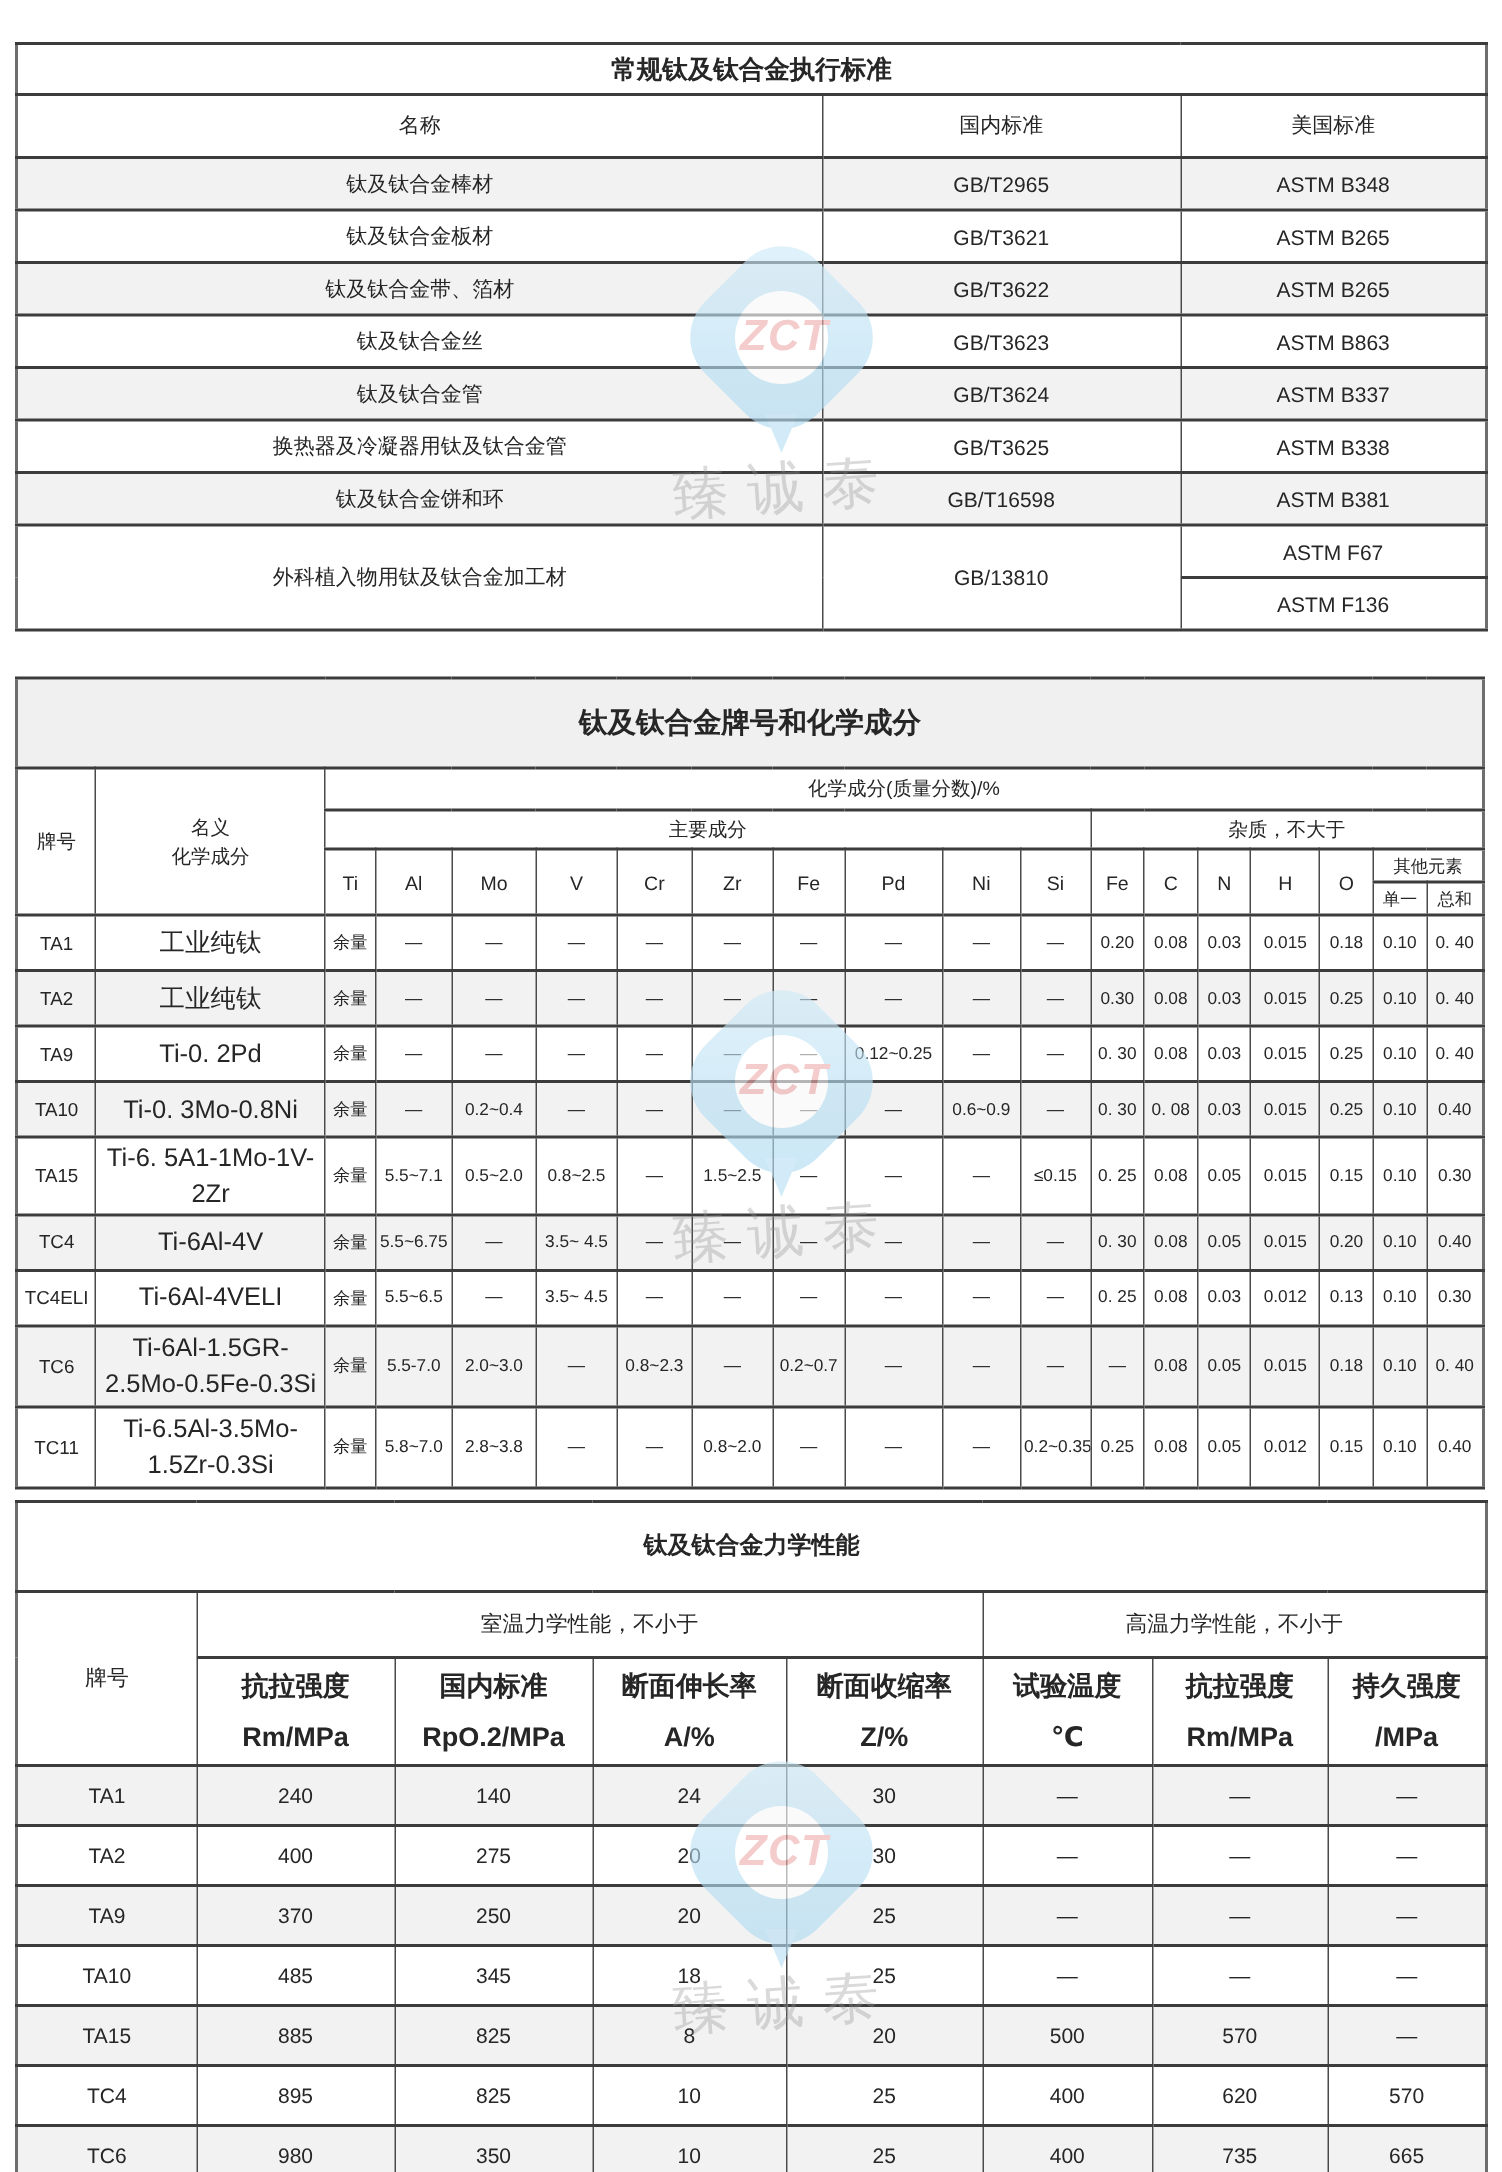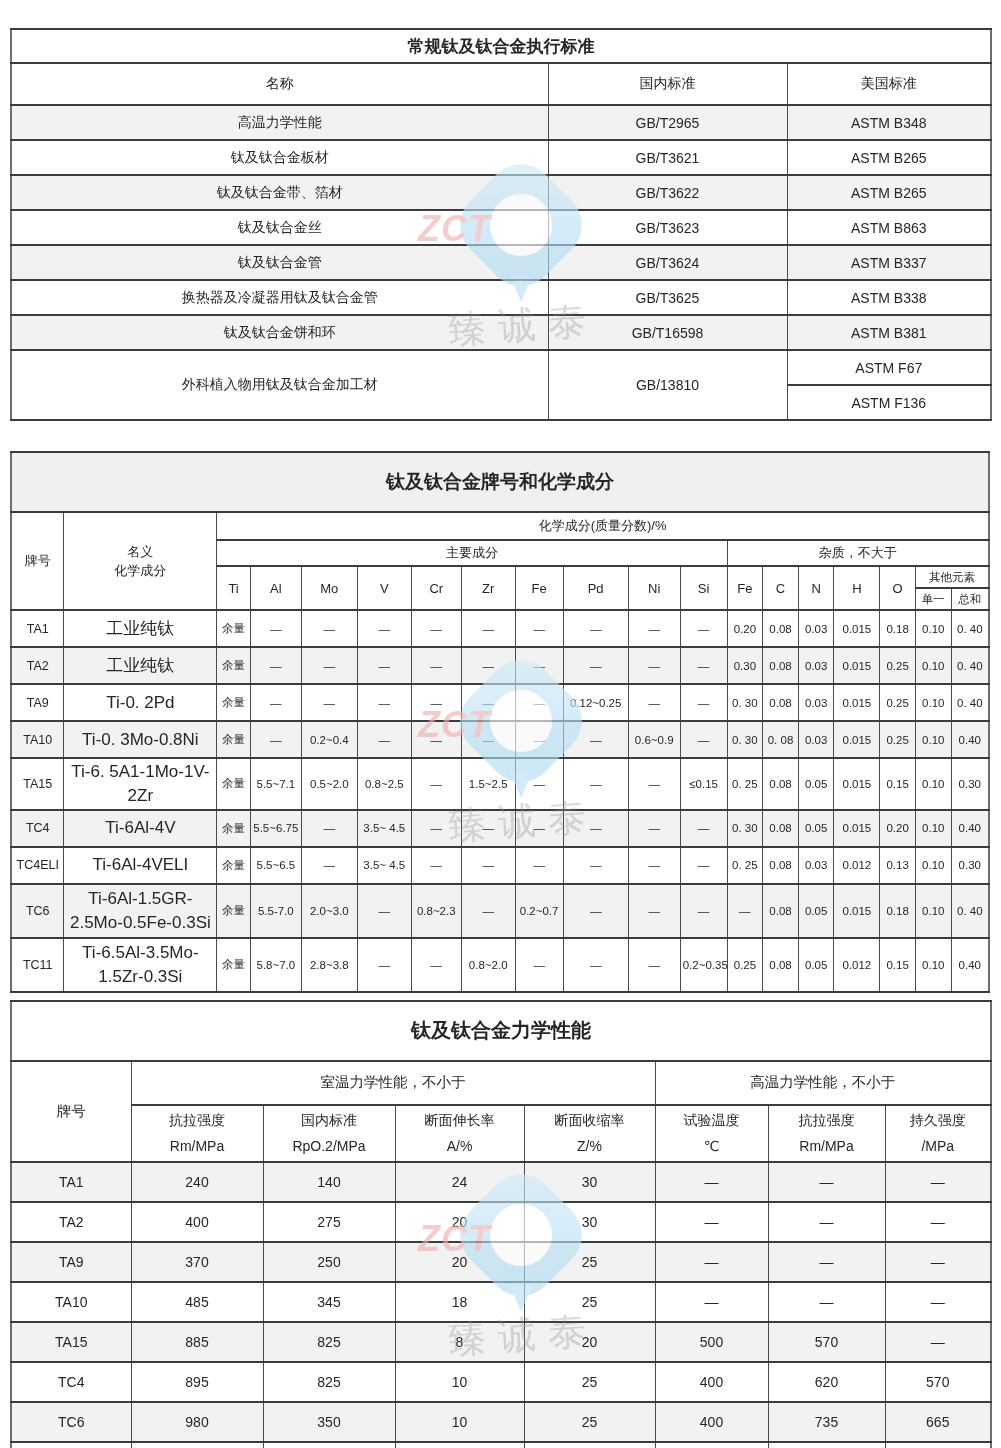--- a/index.html
+++ b/index.html
@@ -24,32 +24,32 @@
   #t2 .hr3{height:22px;}
   #t2 .hr4 th{height:18px;font-size:11.5px;}
   #t2 .small{font-size:11.5px;}
   #t2 .multiline{white-space:pre-line;line-height:1.5;}
   #t2 tbody td{height:33px;font-size:11.5px;}
   #t2 tbody td.grade{font-size:12.5px;}
   #t2 tbody td.nname{font-size:17px;line-height:1.4;}
   #t2b tr:nth-child(even) td{background:#f2f2f2;}
   #t2b tr.tall td{height:50px;}
   
-  #t3 .title{height:56px;font-weight:bold;font-size:20px;}
+  #t3 .title{height:56px;font-weight:bold;font-size:16px;}
   #t3 thead th{font-size:14.5px;}
   #t3 .hr1{height:44px;}
-  #t3 .hr2 th{height:48px;font-size:14px;white-space:pre-line;line-height:1.9;}
+  #t3 .hr2 th{height:48px;font-size:18px;white-space:pre-line;line-height:1.9;font-weight:bold;}
   #t3 tbody td{height:36px;font-size:14px;}
   #t3b tr:nth-child(odd) td{background:#f2f2f2;}
   
   .wm{position:absolute;width:210px;height:200px;left:418px;opacity:.62;pointer-events:none;z-index:5;}
   .wm .dia{position:absolute;left:50px;top:0;width:106px;height:106px;background:linear-gradient(135deg,#d3ecf9 0%,#b9e0f4 55%,#a9d8f0 100%);border-radius:34px;transform:rotate(45deg);}
   .wm .tail{position:absolute;left:92px;top:104px;width:22px;height:26px;background:#b9e0f4;clip-path:polygon(0 0,100% 0,50% 100%);}
   .wm .circ{position:absolute;left:72px;top:22px;width:62px;height:62px;background:#fff;border-radius:50%;}
-  .wm .zct{position:absolute;left:0;top:36px;width:100%;text-align:left;font-style:italic;font-weight:bold;font-size:36px;color:#efadad;letter-spacing:1px;}
+  .wm .zct{position:absolute;left:0;top:36px;width:100%;text-align:center;font-style:italic;font-weight:bold;font-size:29px;color:#efadad;letter-spacing:1px;}
   .wm .nm{position:absolute;left:0;top:128px;width:100%;text-align:center;font-family:"Liberation Serif","DejaVu Serif",serif;font-size:38px;color:rgba(145,145,145,.55);letter-spacing:12px;transform:rotate(-4deg);}
   #wm1{top:172px;}
   #wm2{top:668px;}
   #wm3{top:1182px;}
 </style>
 </head>
 <body>
 
 <div class="wrap">
 
@@ -64,21 +64,21 @@
           <th class="title" colspan="3">常规钛及钛合金执行标准</th>
         </tr>
       <tr>
         <th>名称</th>
         <th>国内标准</th>
         <th>美国标准</th>
       </tr>
     </thead>
     <tbody id="t1b">
         <tr>
-          <td>高温力学性能</td>
+          <td>钛及钛合金棒材</td>
           <td>GB/T2965</td>
           <td>ASTM B348</td>
         </tr>
         <tr>
           <td>钛及钛合金板材</td>
           <td>GB/T3621</td>
           <td>ASTM B265</td>
         </tr>
         <tr>
           <td>钛及钛合金带、箔材</td>

